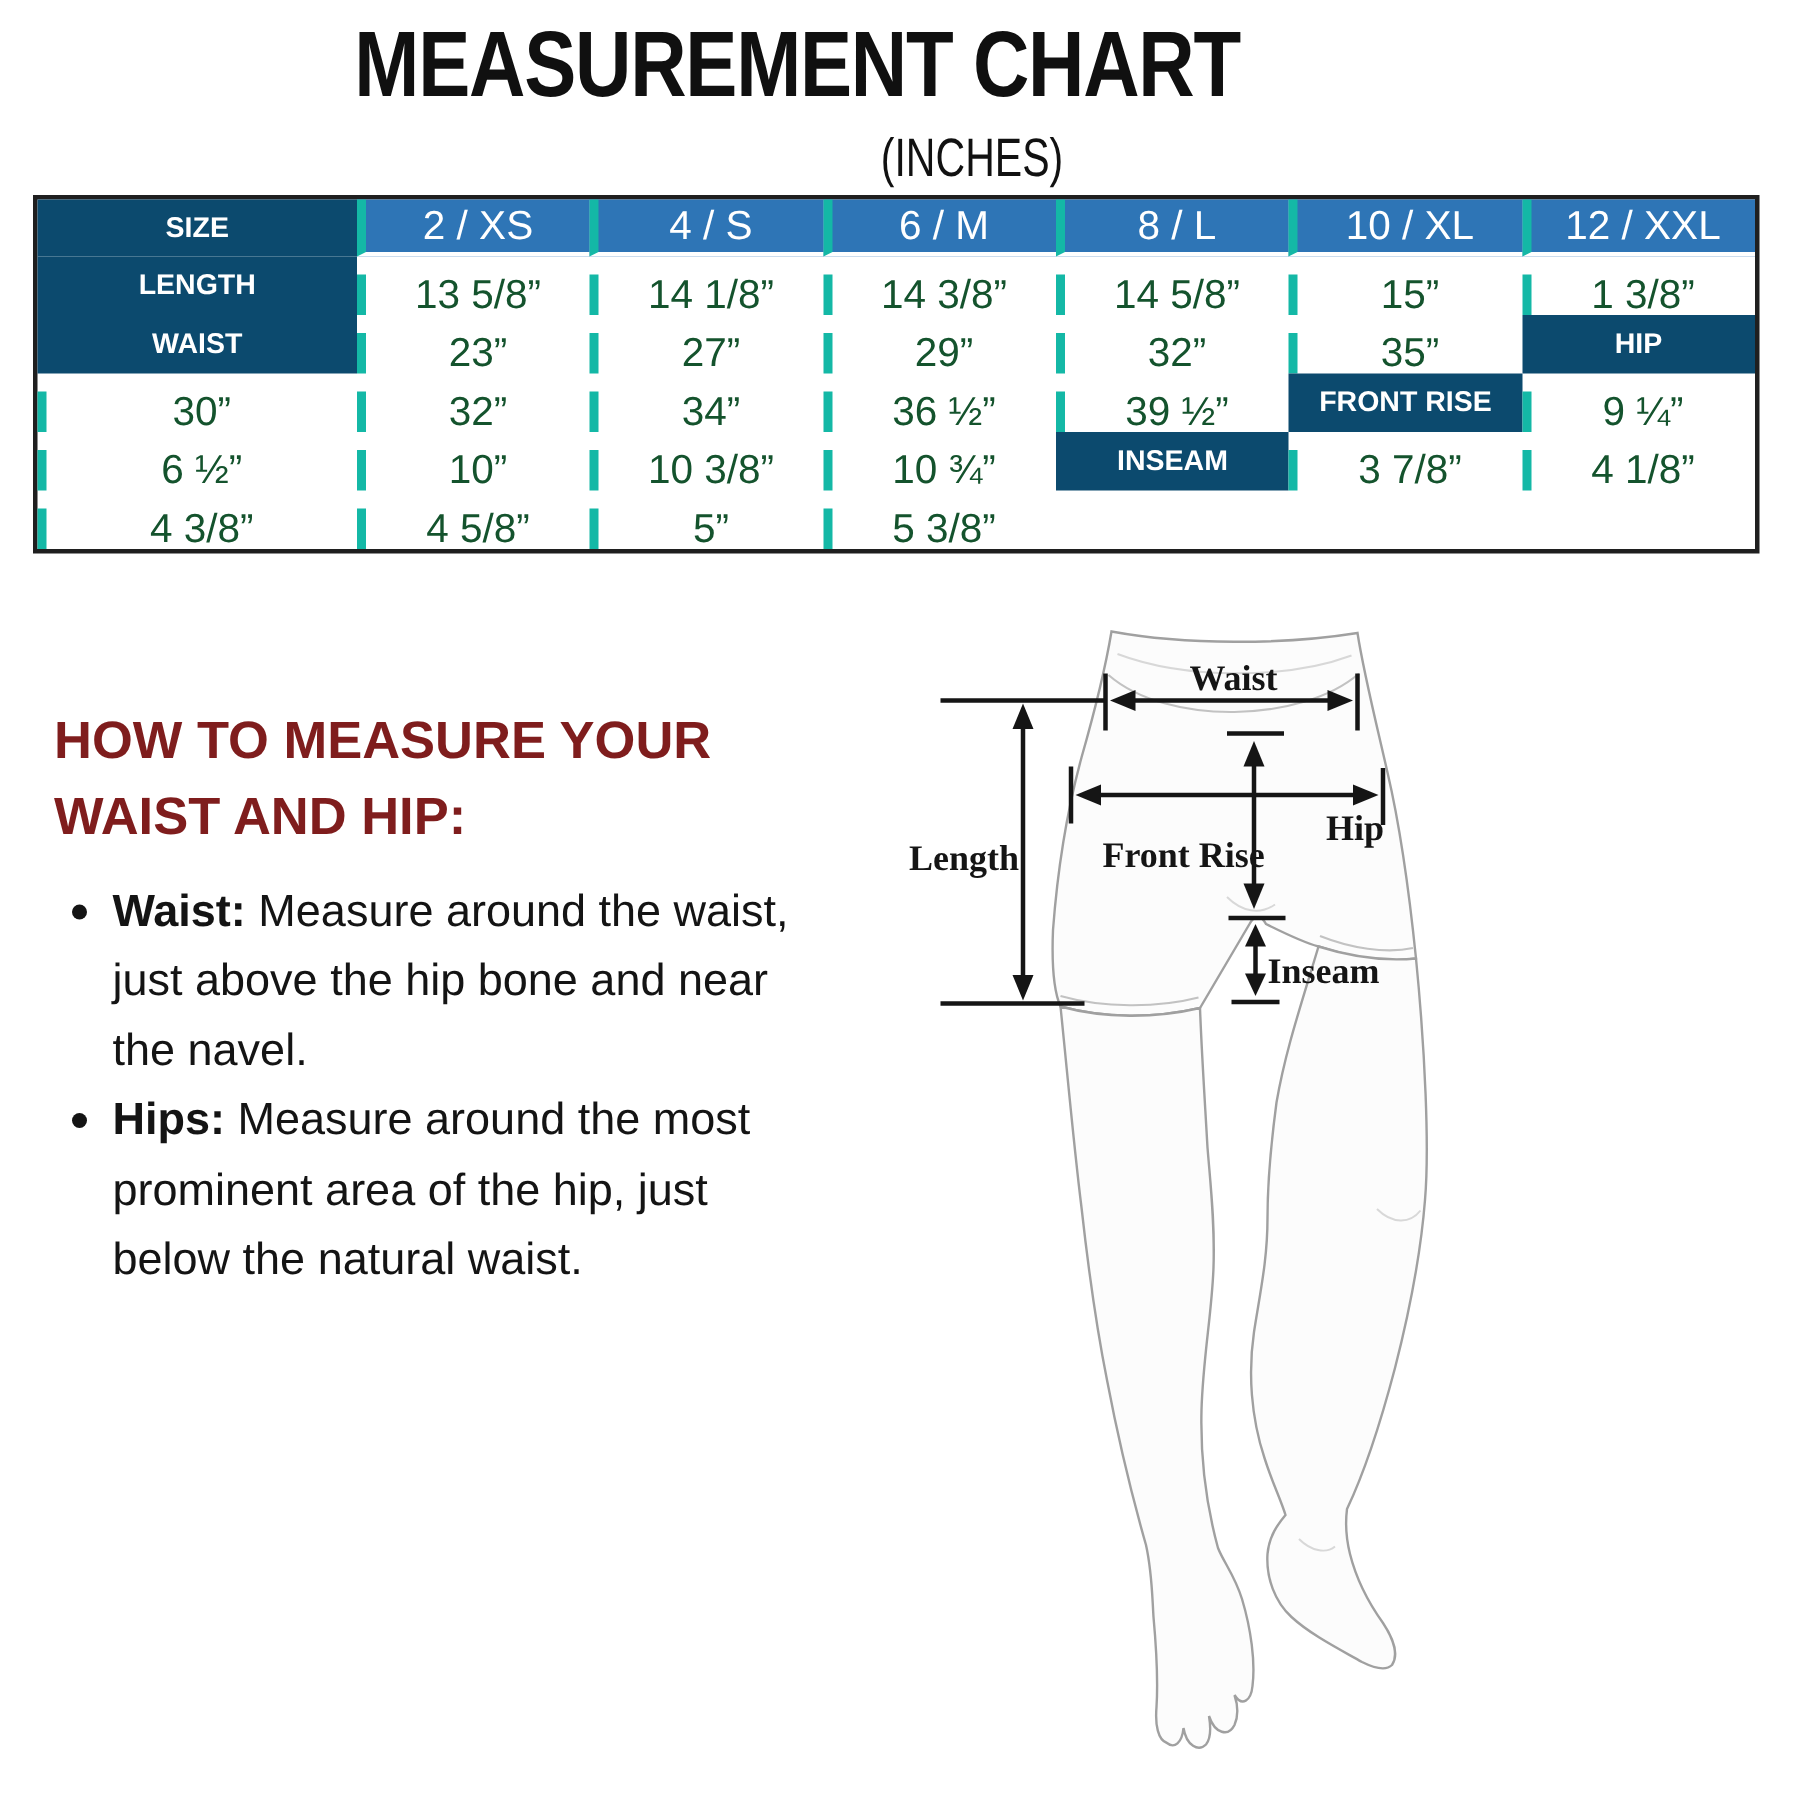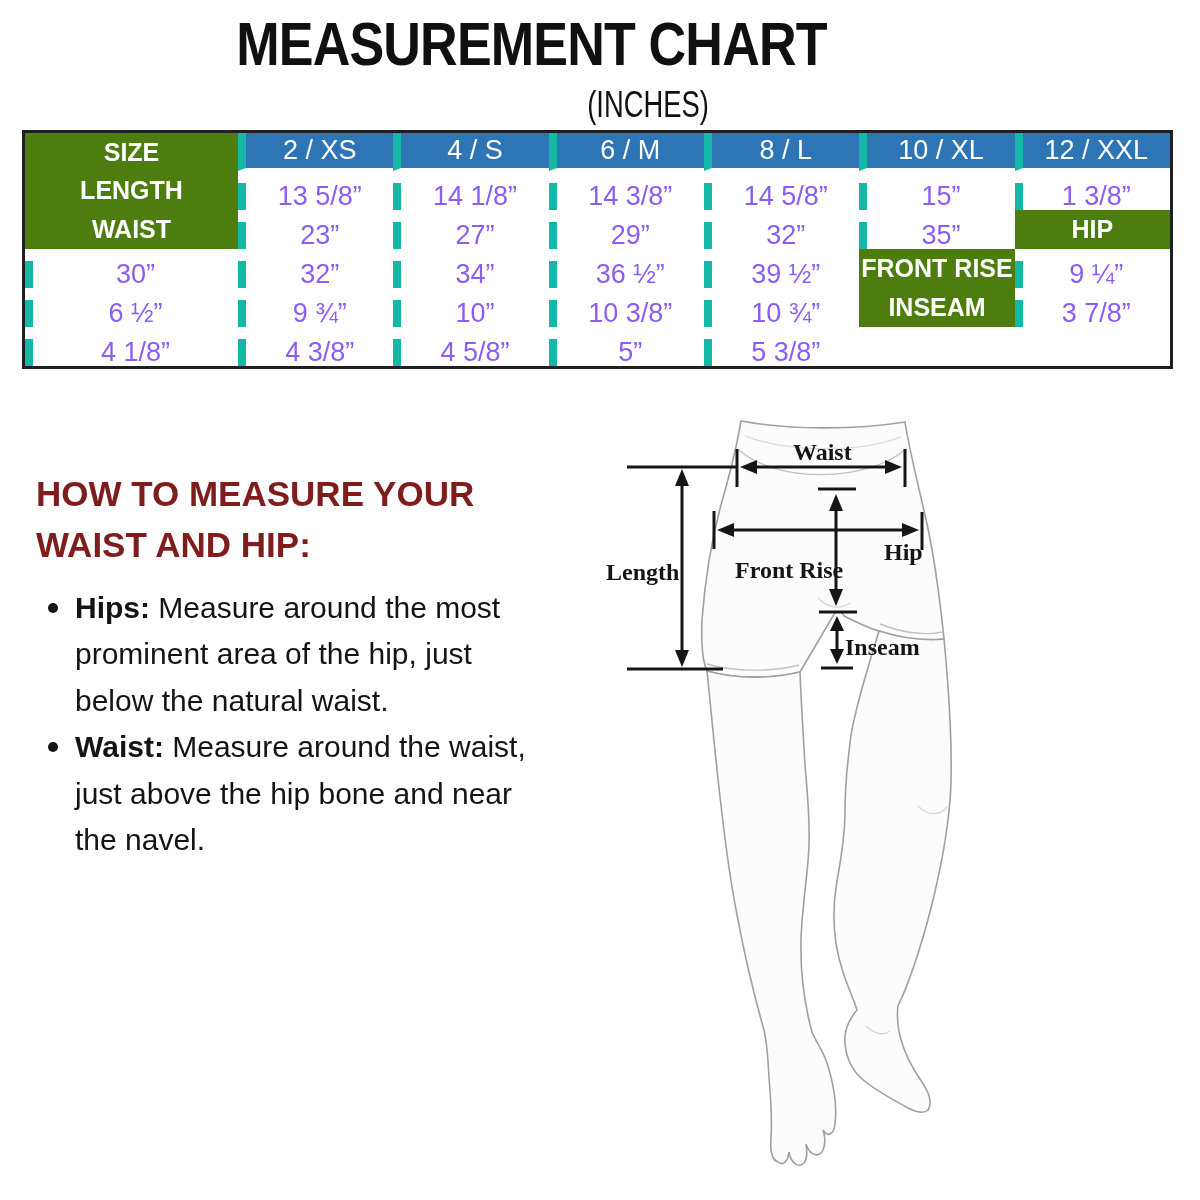--- a/index.html
+++ b/index.html
@@ -21,29 +21,29 @@
   
   #mtable{
     position:absolute;left:22px;top:130px;width:1151px;height:239px;
     display:grid;grid-template-columns:213px repeat(6,1fr);
     grid-template-rows:repeat(6,1fr);
     border:3px solid #1f1f1f;background:#fff;box-sizing:border-box;
   }
   #mtable .cell{
     display:flex;align-items:center;justify-content:center;
     font-size:27px;line-height:1;box-sizing:border-box;
-    border-left:8px solid #14b8a6;
+    border-left:6px solid #14b8a6;
   }
   #mtable .label-cell{
-    background:#4d7c0f;color:#fff;font-weight:bold;font-size:25px;border-left:none;
+    background:#0c4a6e;color:#fff;font-weight:bold;font-size:19px;border-left:none;
   }
   #mtable .size-cell{
     background:#2E75B6;color:#fff;border-bottom:3px solid #ffffff;
   }
-  #mtable .value-cell{color:#8b5cf6;margin-top:12px;}
+  #mtable .value-cell{color:#14532d;margin-top:12px;}
   
   .howto{position:absolute;left:36px;top:468px;width:512px;}
   .howto-heading{
     font-size:35px;font-weight:bold;line-height:1.47;color:#7f1d1d;margin:0 0 14px 0;
   }
   ul.bullets{list-style:none;margin:0;padding:0 0 0 12px;}
   ul.bullets li{display:flex;gap:17px;font-size:30px;line-height:1.55;color:#141414;}
   ul.bullets .dot{
     flex:0 0 auto;width:10px;height:10px;border-radius:50%;background:#141414;margin-top:18px;
   }
@@ -93,43 +93,42 @@
     <div class="cell value-cell">35”</div>
     <div class="cell label-cell">HIP</div>
     <div class="cell value-cell">30”</div>
     <div class="cell value-cell">32”</div>
     <div class="cell value-cell">34”</div>
     <div class="cell value-cell">36 ½”</div>
     <div class="cell value-cell">39 ½”</div>
     <div class="cell label-cell">FRONT RISE</div>
     <div class="cell value-cell">9 ¼”</div>
     <div class="cell value-cell">6 ½”</div>
-    <div class="cell value-cell">9 ¾”</div>
     <div class="cell value-cell">10”</div>
     <div class="cell value-cell">10 3/8”</div>
     <div class="cell value-cell">10 ¾”</div>
     <div class="cell label-cell">INSEAM</div>
     <div class="cell value-cell">3 7/8”</div>
     <div class="cell value-cell">4 1/8”</div>
     <div class="cell value-cell">4 3/8”</div>
     <div class="cell value-cell">4 5/8”</div>
     <div class="cell value-cell">5”</div>
     <div class="cell value-cell">5 3/8”</div>
   </div>
 
 <div class="howto">
   <div class="howto-heading">HOW TO MEASURE YOUR WAIST AND HIP:</div>
   <ul class="bullets" id="bullets">
       <li>
         <span class="dot"></span>
-        <span class="btext"><b>Hips:</b> Measure around the most prominent area of the hip, just below the natural waist.</span>
+        <span class="btext"><b>Waist:</b> Measure around the waist, just above the hip bone and near the navel.</span>
       </li>
       <li>
         <span class="dot"></span>
-        <span class="btext"><b>Waist:</b> Measure around the waist, just above the hip bone and near the navel.</span>
+        <span class="btext"><b>Hips:</b> Measure around the most prominent area of the hip, just below the natural waist.</span>
       </li>
     </ul>
 </div>
 
 <svg id="diagram" viewBox="600 400 600 800" xmlns="http://www.w3.org/2000/svg">
 
   <g>
     <path class="figure" d="
       M 741 421
       C 737 445, 729 477, 721 505

